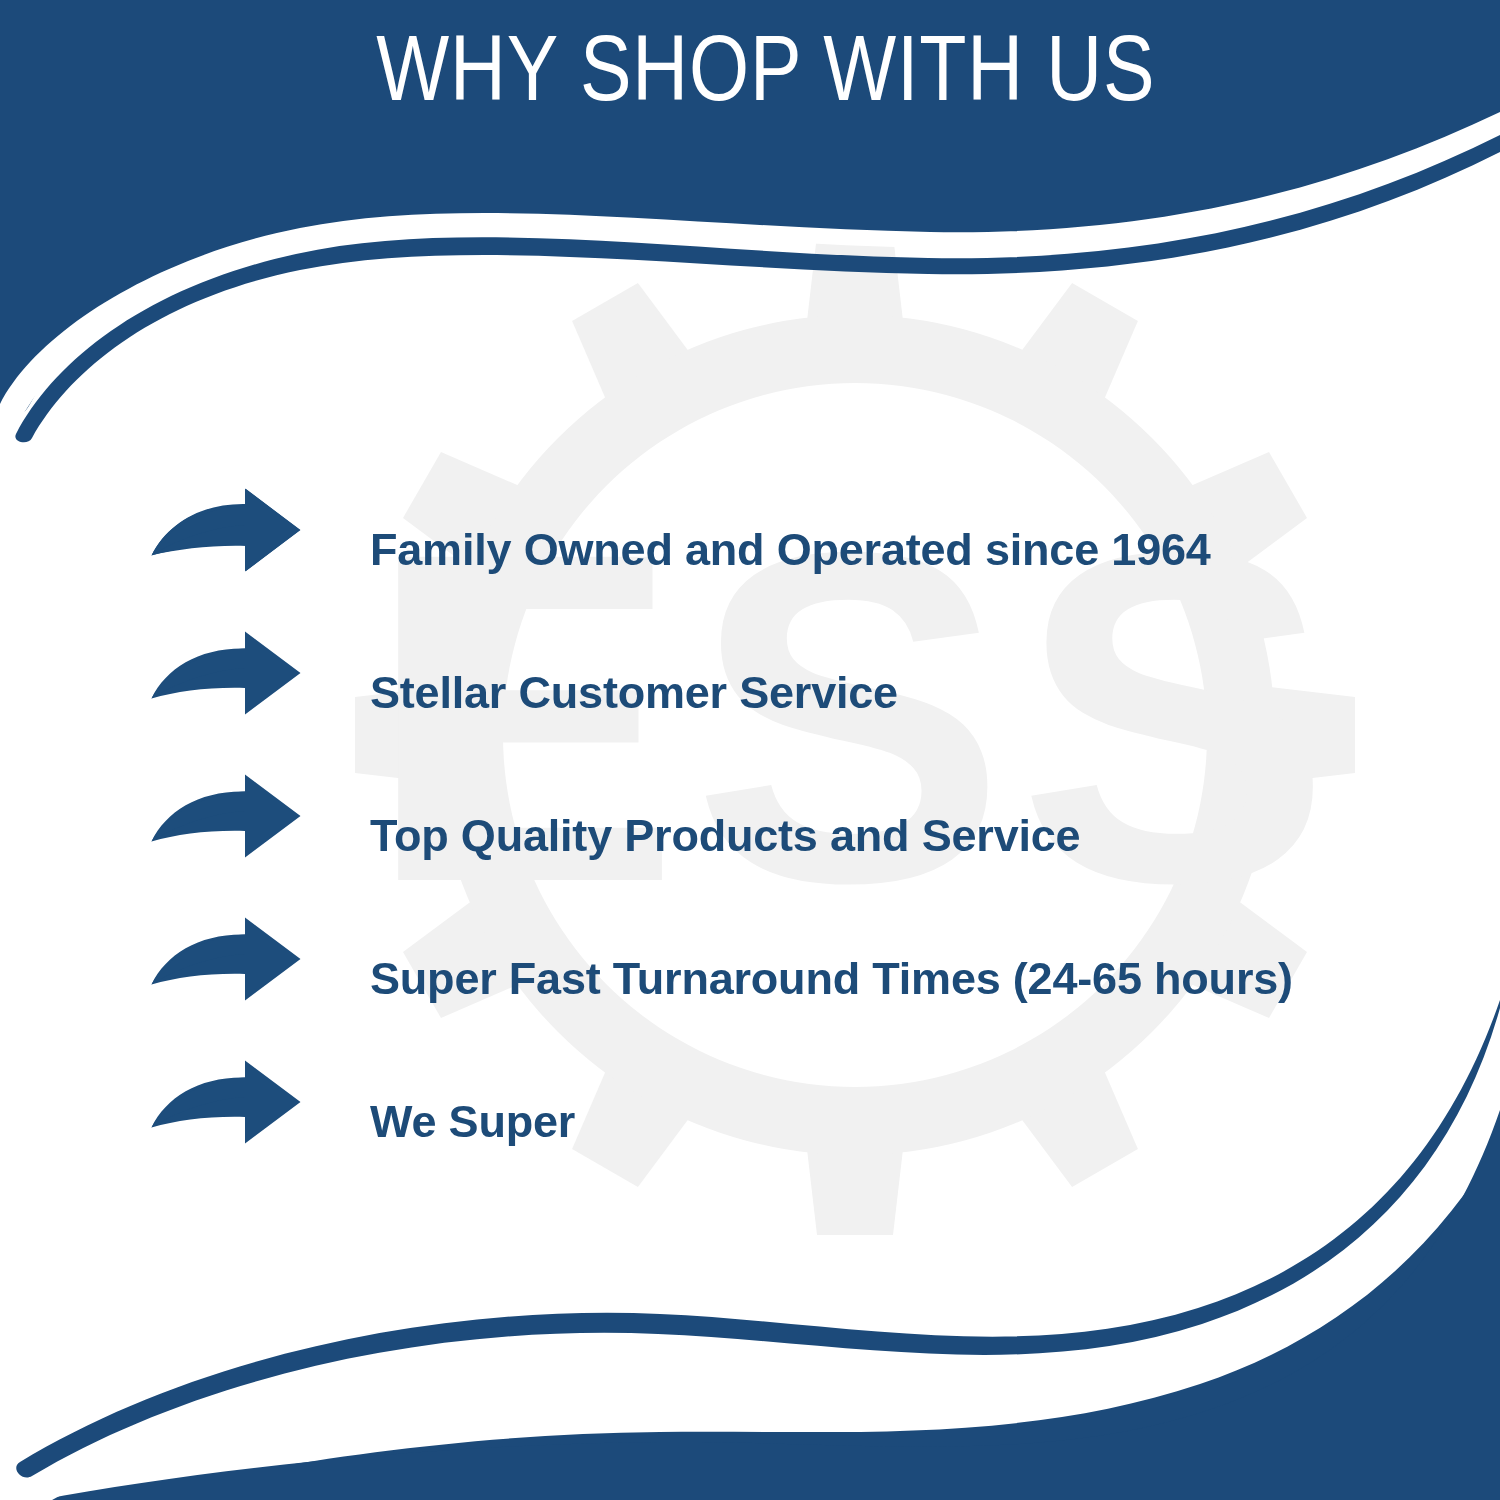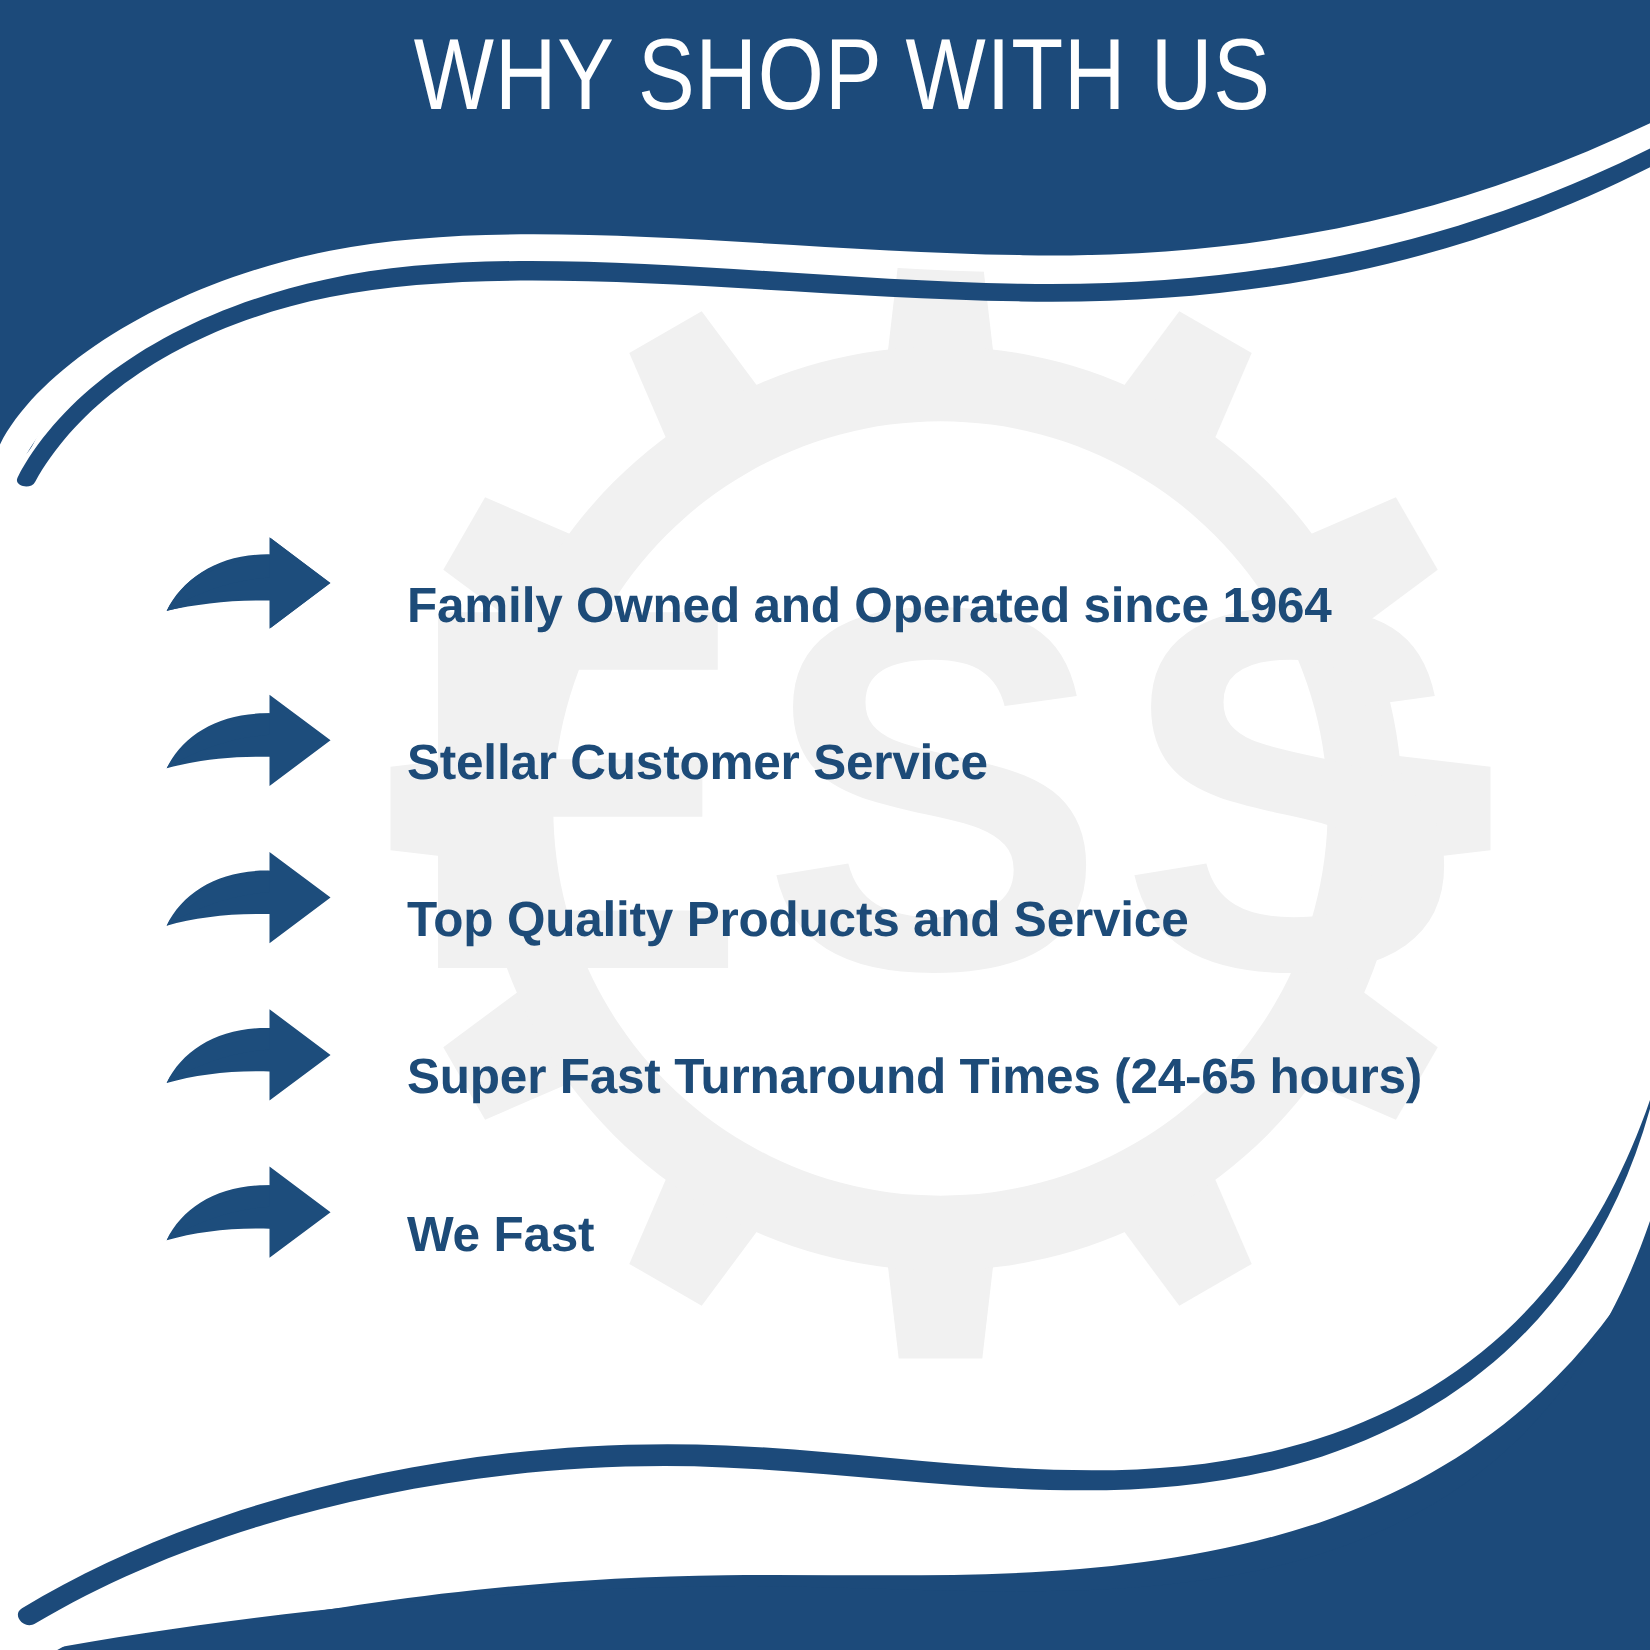--- a/index.html
+++ b/index.html
@@ -240,18 +240,18 @@
       <div class="bullet-label">Super Fast Turnaround Times (24-65 hours)</div>
     </div>
 
     <div class="bullet-row">
       <svg class="arrow-icon" viewBox="0 0 152 86">
         <path fill="#1d4d7c" d="M1.5,68.5 C16,38 50,17.5 95,18.5 L95,1.5 L150.5,43 L95,84.5 L95,58
                  C60,57 28,61 1.5,68.5 Z"></path>
         <path fill="#1d4d7c" d="M1.5,68.5 C6,60 14,50 26,41.5 C45,28 70,20 95,18.5 L95,38
                  C62,40 28,52 1.5,68.5 Z"></path>
       </svg>
-      <div class="bullet-label">We Fast</div>
+      <div class="bullet-label">We Super</div>
     </div>
 
   </div>
 
 </div>
 
 </body></html>

